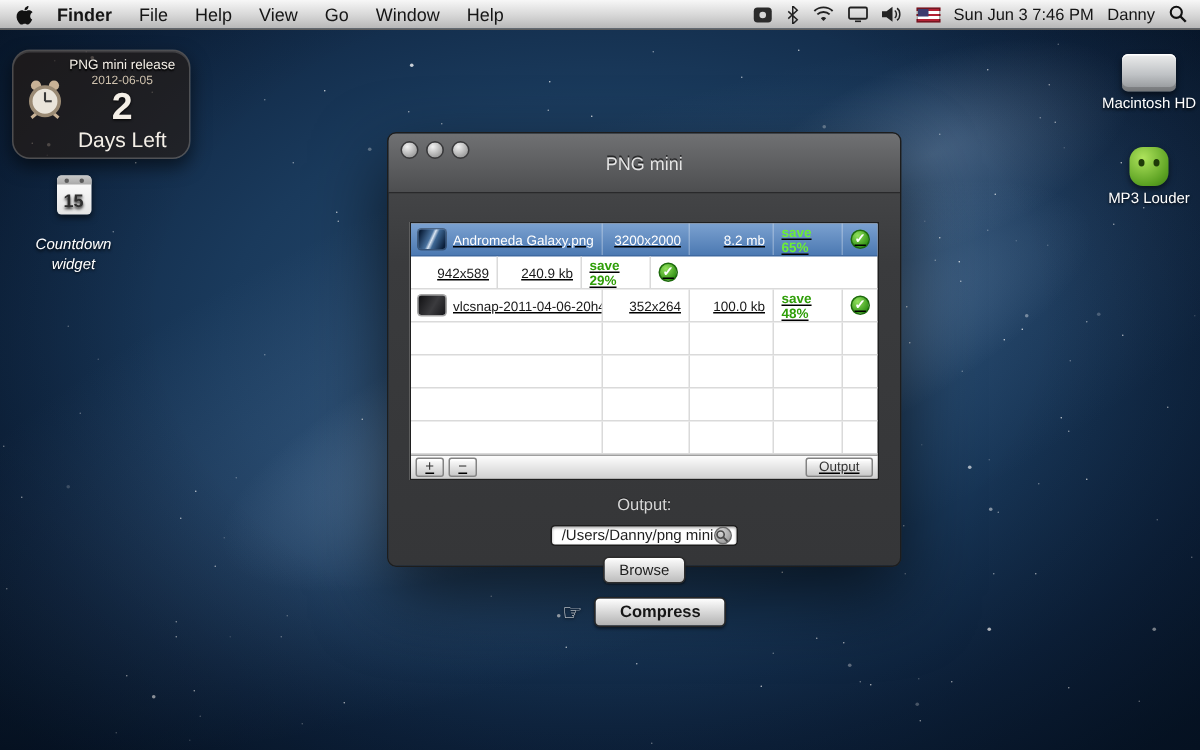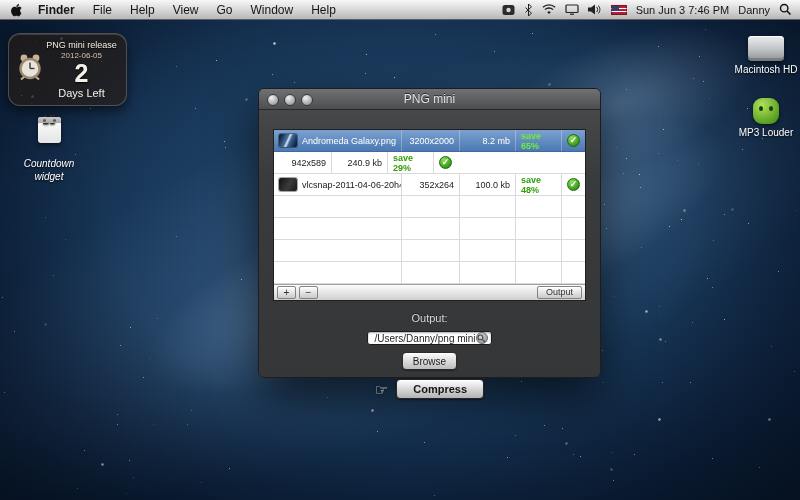--- a/index.html
+++ b/index.html
@@ -37,29 +37,29 @@
 
   
   .cd-widget { position:absolute; left:8px; top:33px; width:119px; height:73px; z-index:10;
     background: rgba(40,27,17,.62); border:1px solid rgba(255,255,255,.22); border-radius:12px;
     box-shadow: 0 5px 12px rgba(0,0,0,.55), inset 0 1px 0 rgba(255,255,255,.15);
     color:#f4efe7; display:flex; align-items:center; padding:0 7px; }
   .cd-text { flex:1; text-align:center; }
   .cd-title { font-size:9px; text-shadow:0 1px 1px #000; }
   .cd-date { font-size:8px; color:#cfc2ae; margin-top:1px; }
   .cd-days { font-size:25px; font-weight:bold; line-height:1.05; text-shadow:0 1px 2px #000; }
-  .cd-dayslabel { font-size:11px; }
+  .cd-dayslabel { font-size:14px; }
 
   
   .cal-widget { position:absolute; left:18px; top:117px; width:62px; text-align:center; z-index:10;
     color:#fff; font-size:10px; text-shadow:0 1px 2px rgba(0,0,0,.9); }
   .cal-icon { position:relative; width:23px; height:26px; margin:0 auto; border-radius:3px;
     background: linear-gradient(#ffffff, #e4e4e4); box-shadow:0 2px 4px rgba(0,0,0,.55);
     display:flex; align-items:flex-end; justify-content:center;
-    font-size:12px; font-weight:bold; color:#2e2e2e; padding-bottom:16px; }
+    font-size:12px; font-weight:bold; color:#2e2e2e; padding-bottom:2px; }
   .cal-icon::before { content:""; position:absolute; top:0; left:0; right:0; height:6px;
     background: linear-gradient(#c8c8c8,#a9a9a9); border-radius:3px 3px 0 0; }
   .cal-icon::after { content:""; position:absolute; top:2px; left:5px; width:3px; height:3px;
     border-radius:50%; background:#5a5a5a; box-shadow: 10px 0 0 #5a5a5a; }
   .cal-label { margin-top:15px; line-height:1.25;font-style:italic; }
 
   
   .dicon { position:absolute; width:76px; text-align:center; z-index:10; color:#fff;
     font-size:10px; text-shadow:0 1px 2px rgba(0,0,0,.85); line-height:1.25; }
   .dicon-hd { left:728px; top:36px; }
@@ -71,32 +71,32 @@
     background: radial-gradient(circle at 35% 28%, #aee35c, #5aa021 72%, #3f7d14);
     box-shadow: 0 2px 4px rgba(0,0,0,.55); }
   .mp3-shape::after { content:""; position:absolute; top:8px; left:6px; width:4px; height:5px;
     border-radius:50%; background:#1e3a08; box-shadow: 10px 0 0 #1e3a08; }
 
   
   .window { position:absolute; left:258px; top:88px; width:343px; height:290px; z-index:20;
     background: linear-gradient(#4b4c4e, #3a3b3d 30%, #353638);
     border:1px solid #1d1d1d; border-radius:6px;
     box-shadow: 0 20px 48px rgba(0,0,0,.65), inset 0 1px 0 rgba(255,255,255,.14); }
-  .titlebar { height:21px; border-radius:5px 5px 0 0; position:relative;
+  .titlebar { height:40px; border-radius:5px 5px 0 0; position:relative;
     background: linear-gradient(#707173, #4d4e50);
     border-bottom:1px solid #29292b; display:flex; align-items:center; justify-content:center; }
   .wtitle { font-size:12px; color:#e4e4e4; text-shadow:0 -1px 0 rgba(0,0,0,.6); }
   .tlights { position:absolute; left:8px; top:5px; display:flex; gap:5px; }
   .tl { width:12px; height:12px; border-radius:50%;
     background: radial-gradient(circle at 35% 28%, #f2f2f2, #a9a9a9 65%, #868686);
     border:1px solid #39393b; }
   .wcontent { padding:19px 14px 0; }
 
   
-  .table { background:#fff; border:1px solid #1f1f1f; }
+  .table { background:#fff; border:1px solid #1f1f1f;text-decoration:underline; }
   .trow { display:flex; height:22px; border-bottom:1px solid #dadada; font-size:9px; color:#1a1a1a; }
   .cell { display:flex; align-items:center; border-right:1px solid #dadada; padding:0 5px; overflow:hidden; }
   .c-name { flex:1; gap:5px; white-space:nowrap; }
   .c-dims { width:58px; justify-content:flex-end; }
   .c-size { width:56px; justify-content:flex-end; }
   .c-save { width:46px; justify-content:center; font-weight:bold; color:#2f9e08; }
   .c-check { width:23px; border-right:none; justify-content:center; }
   .trow.selected { background: linear-gradient(#7ba1d0, #4c79b2); color:#fff;
     border-bottom-color:#3f69a0; }
   .trow.selected .cell { border-right-color: rgba(255,255,255,.28); }

